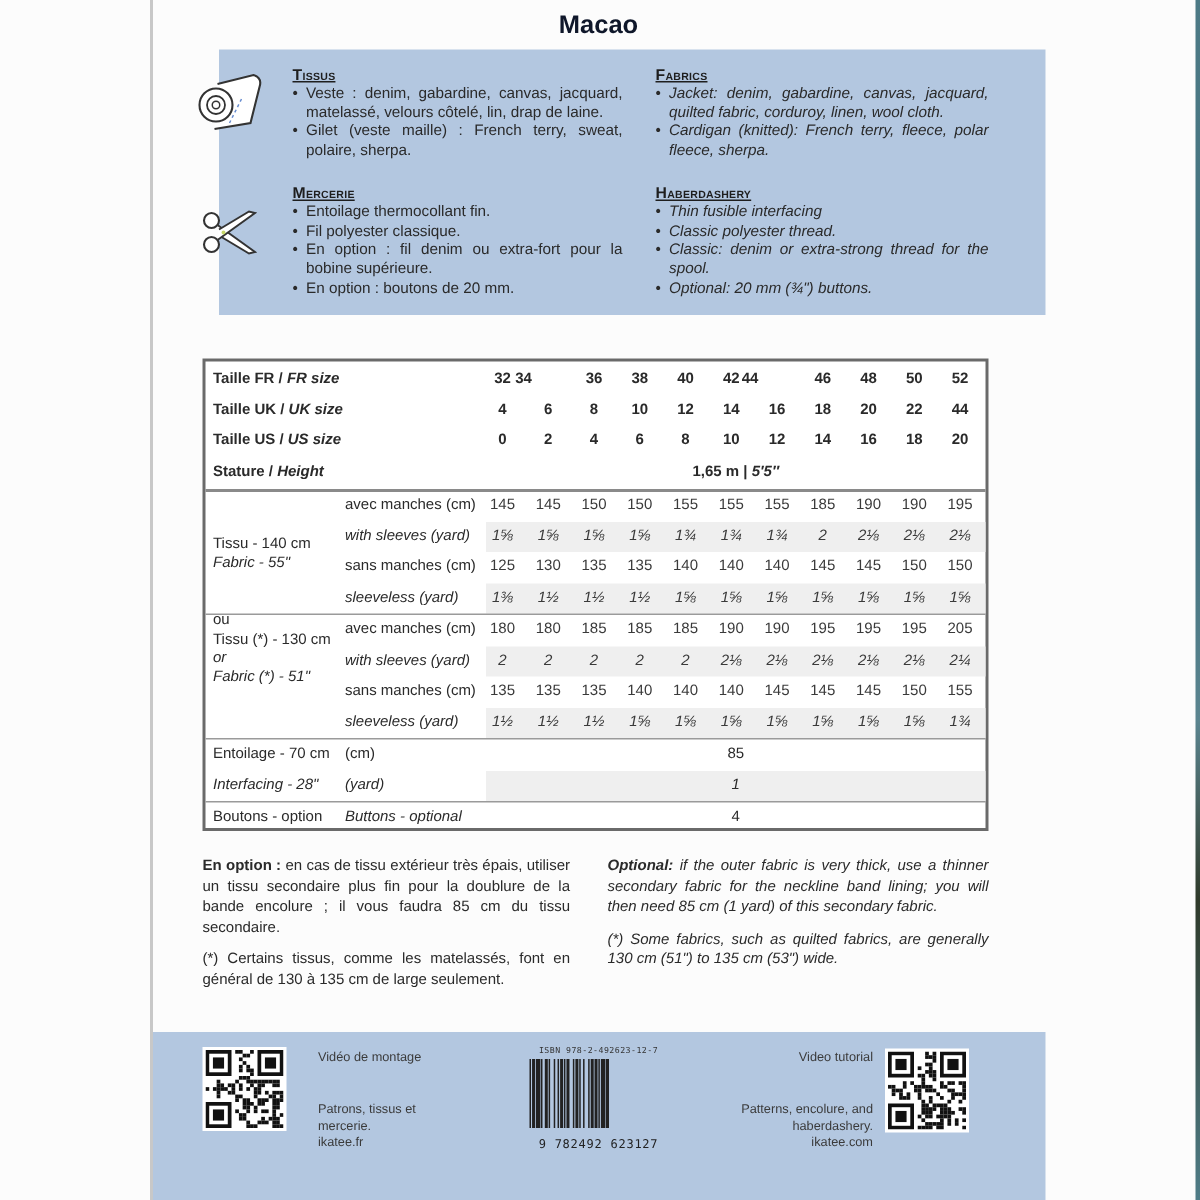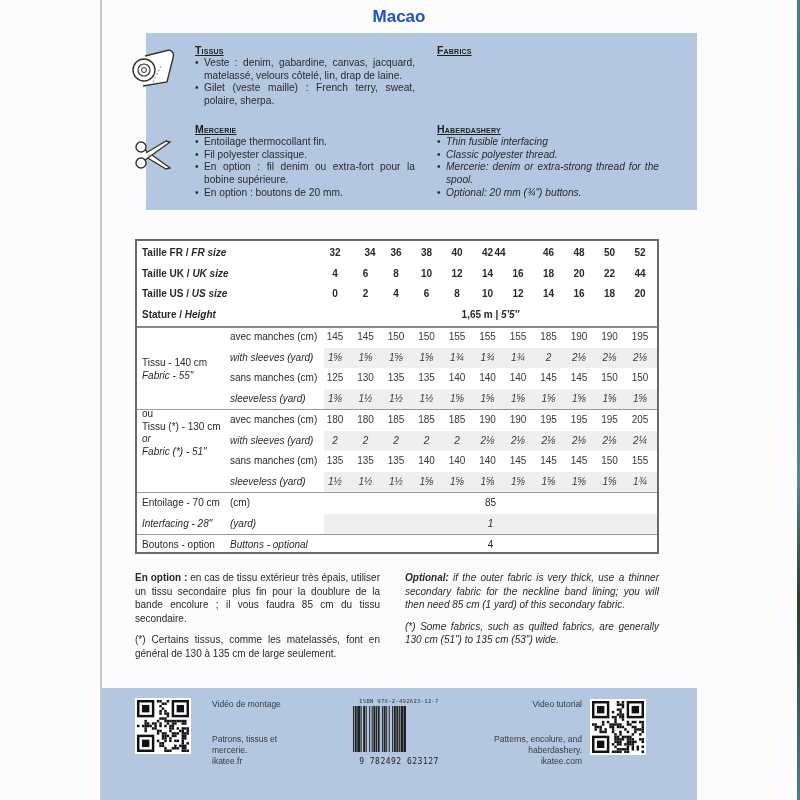--- a/index.html
+++ b/index.html
@@ -4,21 +4,21 @@
 <style>
   * { box-sizing: border-box; margin: 0; padding: 0; }
   html, body { width: 800px; height: 800px; overflow: hidden; background: #fcfcfc; }
   body { position: relative; font-family: "Liberation Sans", sans-serif; color: #2a2a2a; }
 
   .page-edge-left { position: absolute; left: 100px; top: 0; width: 2px; height: 800px; background: #c8c8c8; }
   .page-edge-right { position: absolute; left: 797px; top: 0; width: 3px; height: 800px;
     background: linear-gradient(180deg, #4d7a86, #3f6f7c 40%, #5b8590 60%, #2f3a2a 75%, #4f7d88); }
 
   .title { position: absolute; left: 102px; width: 594px; top: 7px; text-align: center;
-    font-size: 17px; font-weight: bold; color: #1d4ed8; }
+    font-size: 17px; font-weight: bold; color: #0f172a; }
 
   .top-panel { position: absolute; left: 146px; top: 33px; width: 551px; height: 177px; background: #b3c7e0; }
   .icon { position: absolute; }
   .icon-roll { left: 131px; top: 46px; width: 46px; height: 42px; }
   .icon-scissors { left: 134px; top: 138px; width: 40px; height: 34px; }
 
   .info-col { position: absolute; font-size: 10.2px; line-height: 12.8px; color: #2a2a2a; }
   .info-col.fr { left: 195px; width: 220px; }
   .info-col.en { left: 437px; width: 222px; font-style: italic; }
   .sec-head { font-weight: bold; font-style: normal; font-variant: small-caps; font-size: 10.5px; letter-spacing: 0.2px; color: #1e1e1e; text-decoration: underline; }
@@ -83,46 +83,50 @@
 
 <div class="info-col fr" style="top:44px;">
   <div class="sec-head">Tissus</div>
   <ul>
     <li>Veste : denim, gabardine, canvas, jacquard, matelassé, velours côtelé, lin, drap de laine.</li>
     <li>Gilet (veste maille) : French terry, sweat, polaire, sherpa.</li>
   </ul>
 </div>
 <div class="info-col en" style="top:44px;">
   <div class="sec-head">Fabrics</div>
+  <ul>
+    <li>Jacket: denim, gabardine, canvas, jacquard, quilted fabric, corduroy, linen, wool cloth.</li>
+    <li>Cardigan (knitted): French terry, fleece, polar fleece, sherpa.</li>
+  </ul>
 </div>
 
 <div class="info-col fr" style="top:123px;">
   <div class="sec-head">Mercerie</div>
   <ul>
     <li>Entoilage thermocollant fin.</li>
     <li>Fil polyester classique.</li>
     <li>En option : fil denim ou extra-fort pour la bobine supérieure.</li>
     <li>En option : boutons de 20 mm.</li>
   </ul>
 </div>
 <div class="info-col en" style="top:123px;">
   <div class="sec-head">Haberdashery</div>
   <ul>
     <li>Thin fusible interfacing</li>
     <li>Classic polyester thread.</li>
-    <li>Mercerie: denim or extra-strong thread for the spool.</li>
+    <li>Classic: denim or extra-strong thread for the spool.</li>
     <li>Optional: 20 mm (¾") buttons.</li>
   </ul>
 </div>
 
 <div class="size-table" id="size-table">
     <div class="row" style="top:2px">
       <span class="hdr-label"><span>Taille FR / </span><i>FR size</i></span>
       <span class="cell num" style="left:183px">32</span>
-      <span class="cell num" style="left:218px">34</span>
+      <span class="cell num" style="left:197px">34</span>
       <span class="cell num" style="left:244px">36</span>
       <span class="cell num" style="left:274.5px">38</span>
       <span class="cell num" style="left:305px">40</span>
       <span class="cell num" style="left:335.5px">42</span>
       <span class="cell num" style="left:348px">44</span>
       <span class="cell num" style="left:396.5px">46</span>
       <span class="cell num" style="left:427px">48</span>
       <span class="cell num" style="left:457.5px">50</span>
       <span class="cell num" style="left:488px">52</span>
     </div>

